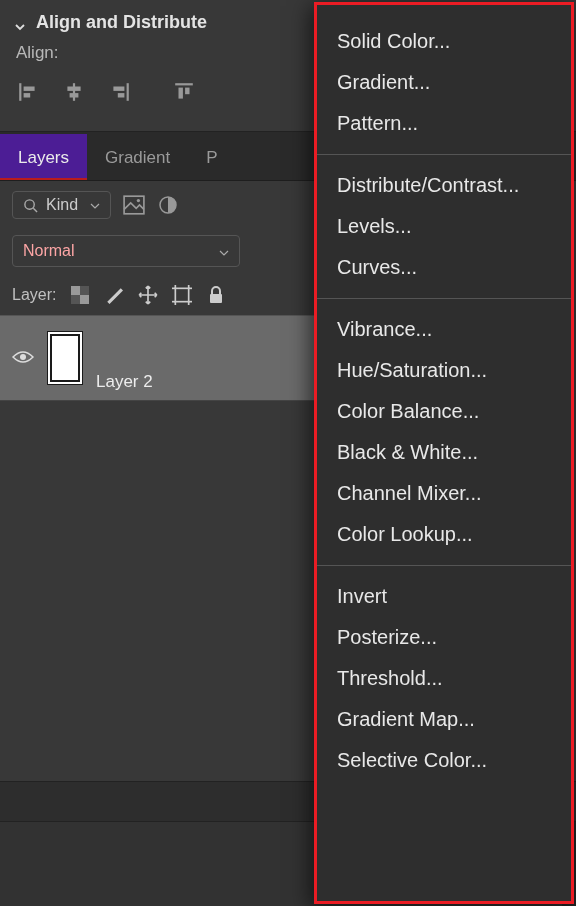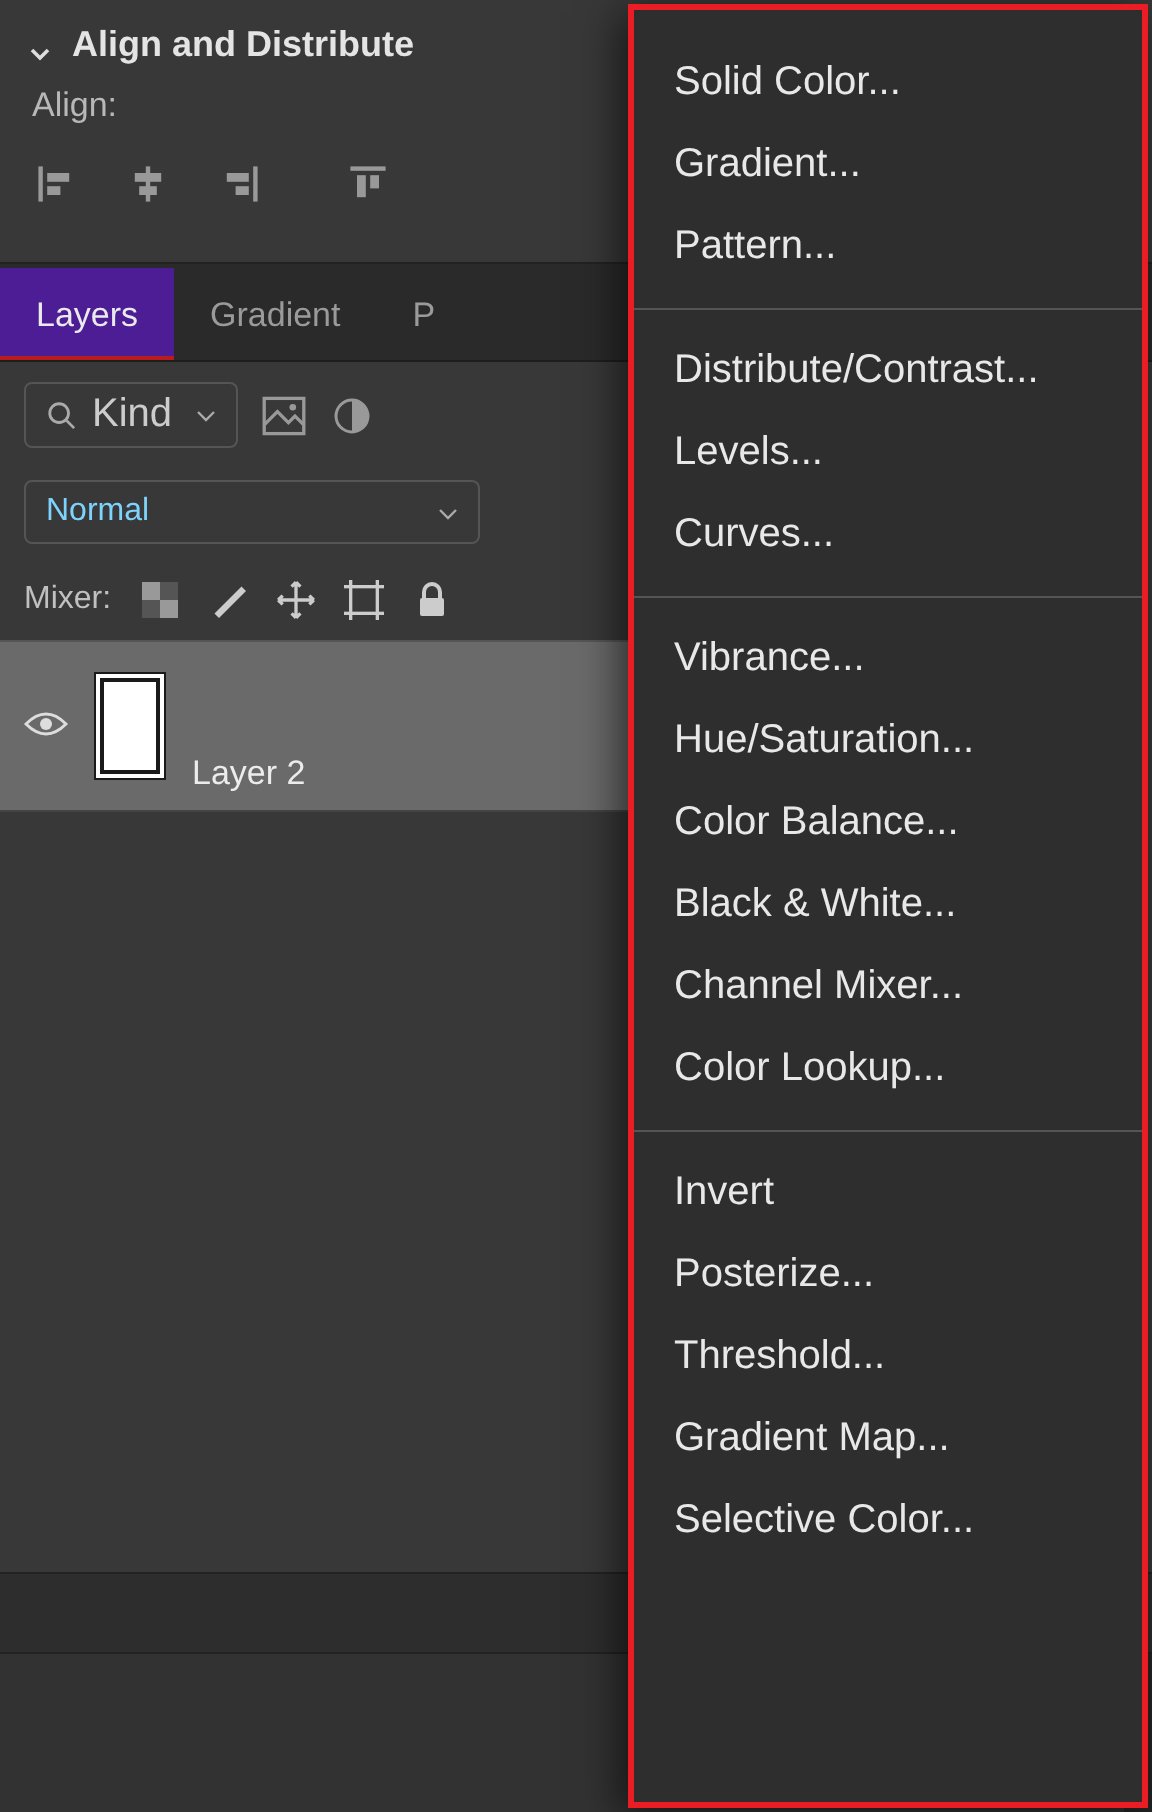--- a/index.html
+++ b/index.html
@@ -77,21 +77,21 @@
       padding: 10px 12px;
       gap: 12px;
     }
     .kind-select {
       display: flex;
       align-items: center;
       gap: 8px;
       border: 1px solid #555;
       border-radius: 4px;
       padding: 4px 10px;
-      font-size: 20px;
+      font-size: 16px;
       color: #ccc;
     }
     .kind-select .chev {
       font-size: 11px;
       color: #aaa;
       margin-left: 4px;
     }
     .filter-icon {
       width: 22px;
       height: 20px;
@@ -102,21 +102,21 @@
     .blend-row {
       display: flex;
       align-items: center;
       padding: 6px 12px 10px;
     }
     .blend-select {
       border: 1px solid #555;
       border-radius: 4px;
       padding: 6px 10px;
       font-size: 16px;
-      color: #7dd3fc;
+      color: #fca5a5;
       width: 228px;
       display: flex;
       justify-content: space-between;
       align-items: center;
       gap: 28px;
     }
     .lock-row {
       display: flex;
       align-items: center;
       gap: 14px;
@@ -297,21 +297,21 @@
       <span>Normal</span>
       <span>
         <svg width="10" height="6" viewBox="0 0 10 6">
             <path d="M1 1 L5 5 L9 1" stroke="#aaa" stroke-width="1.2" fill="none"></path>
           </svg>
       </span>
     </div>
   </div>
 
   <div class="lock-row">
-    <span>Mixer:</span>
+    <span>Layer:</span>
     <span class="lock-icon">
       <svg viewBox="0 0 16 16" width="18" height="18">
           <rect x="0" y="0" width="8" height="8" fill="#999"></rect>
           <rect x="8" y="8" width="8" height="8" fill="#999"></rect>
           <rect x="8" y="0" width="8" height="8" fill="#555"></rect>
           <rect x="0" y="8" width="8" height="8" fill="#555"></rect>
         </svg>
     </span>
     <span class="lock-icon">
       <svg viewBox="0 0 16 16" width="18" height="18">

